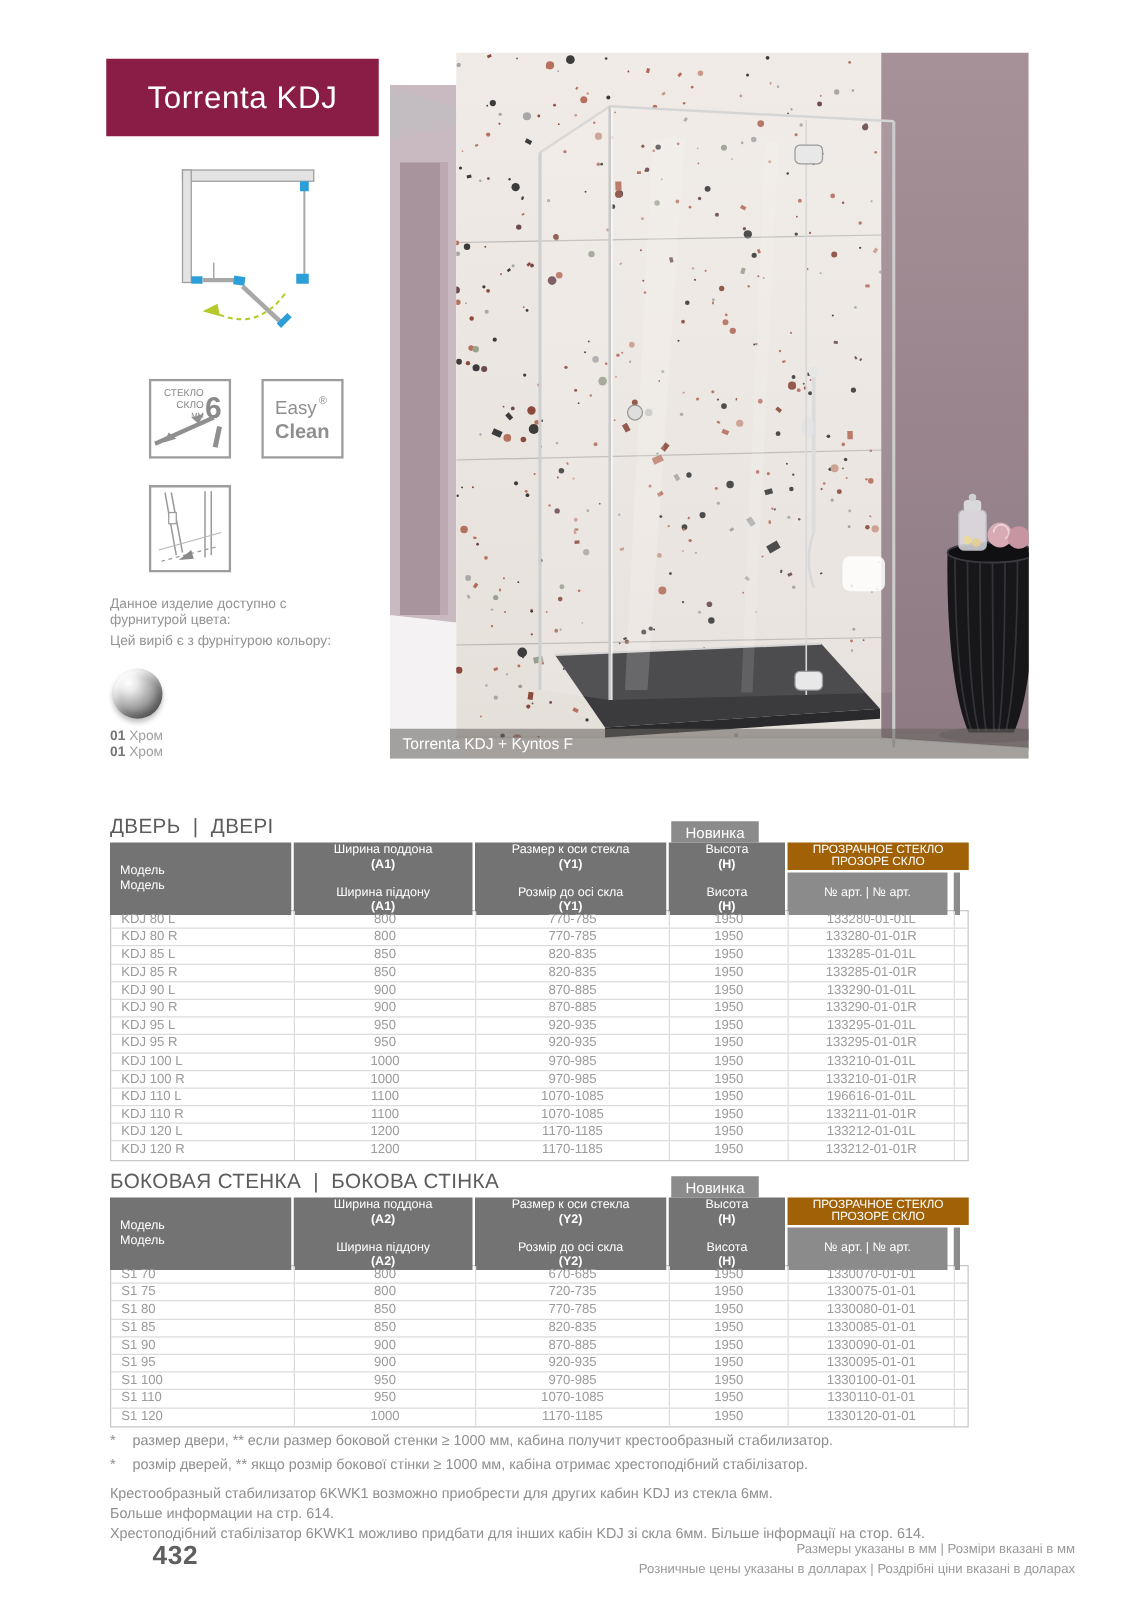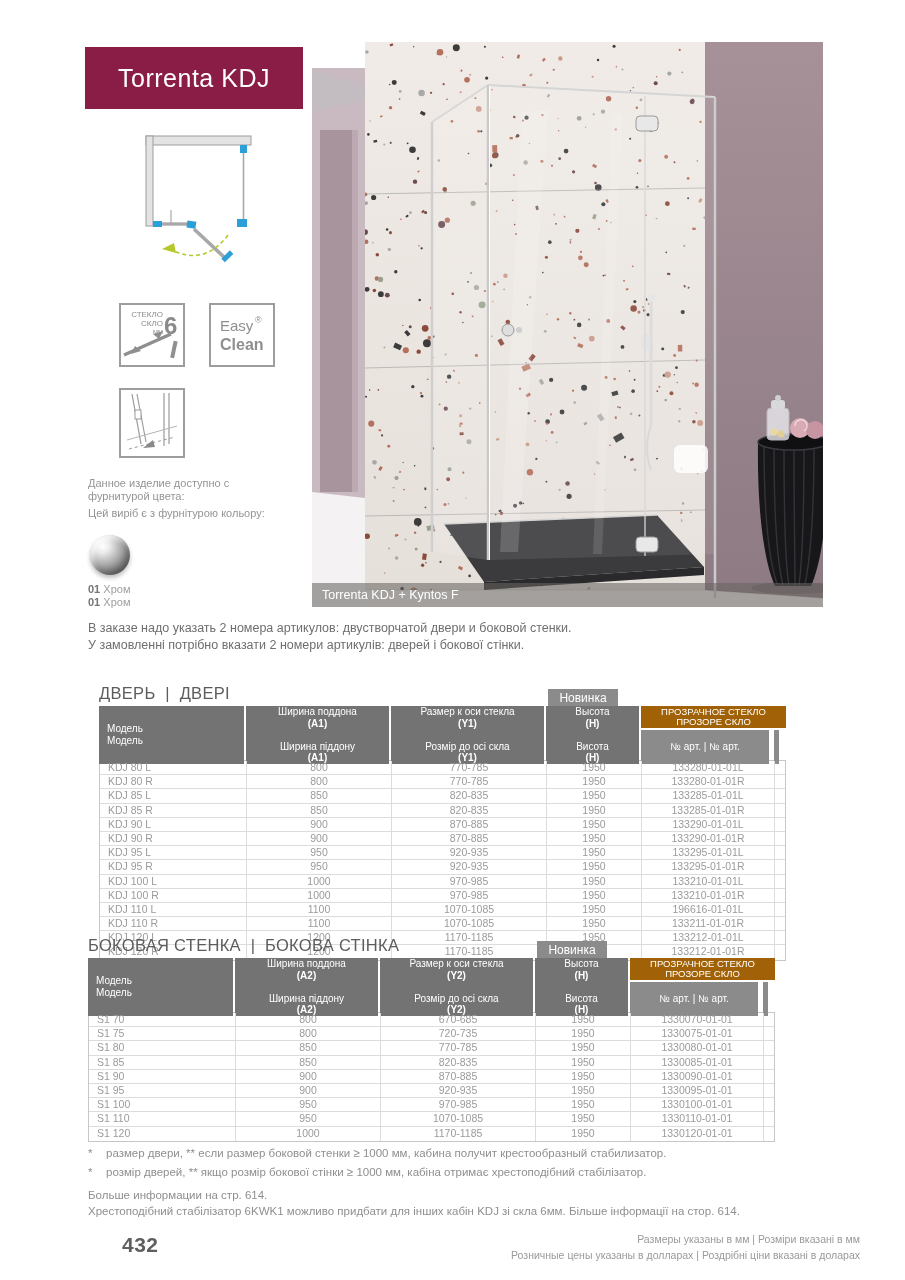--- a/index.html
+++ b/index.html
@@ -671,26 +671,22 @@
       <circle cx="469" cy="392" r="3.5" fill="#e3cf96"></circle>
       <circle cx="488" cy="386" r="10" fill="#d8aab4"></circle>
       <circle cx="503" cy="388" r="9" fill="#c795a2"></circle>
       <path d="M483,384 a6,6 0 1,1 9,5" stroke="rgba(255,255,255,0.5)" stroke-width="1.5" fill="none"></path>
 
       <rect x="0" y="541" width="511" height="24" fill="rgba(105,101,99,0.58)"></rect>
       <text x="10" y="557" font-size="12.5" fill="#ffffff">Torrenta KDJ + Kyntos F</text>
     </g>
   </svg>
 
-  <div id="intro" class="abs">
-    <div>В заказе надо указать 2 номера артикулов: двустворчатой двери и боковой стенки.</div>
-    <div>У замовленні потрібно вказати 2 номери артикулів: дверей і бокової стінки.</div>
-  </div>
-
-  <div class="section" style="top:684px;margin-left:11px;">
+
+  <div class="section" style="top:652px;">
     <div class="sec-title">ДВЕРЬ  |  ДВЕРІ</div>
     <div class="badge">Новинка</div>
     <div class="t-wrap">
       <div class="t-head">
         <div class="h-cell model">Модель<br>Модель</div>
         <div class="h-cell">Ширина поддона<br><b>(A1)</b><br>Ширина піддону<br><b>(A1)</b></div>
         <div class="h-cell">Размер к оси стекла<br><b>(Y1)</b><br>Розмір до осі скла<br><b>(Y1)</b></div>
         <div class="h-cell">Высота<br><b>(H)</b><br>Висота<br><b>(H)</b></div>
         <div class="h-glass">
           <div class="h-glass-top">ПРОЗРАЧНОЕ СТЕКЛО<br>ПРОЗОРЕ СКЛО</div>
@@ -914,20 +910,21 @@
   <div id="footnotes" class="abs">
     <div class="fn-star">
       <span class="mk">*</span>
       <span>размер двери, ** если размер боковой стенки ≥ 1000 мм, кабина получит крестообразный стабилизатор.</span>
     </div>
     <div class="fn-star">
       <span class="mk">*</span>
       <span>розмір дверей, ** якщо розмір бокової стінки ≥ 1000 мм, кабіна отримає хрестоподібний стабілізатор.</span>
     </div>
     <div id="fn-info-block">
+      <div class="fn-info">Крестообразный стабилизатор 6KWK1 возможно приобрести для других кабин KDJ из стекла 6мм.</div>
       <div class="fn-info">Больше информации на стр. 614.</div>
       <div class="fn-info">Хрестоподібний стабілізатор 6KWK1 можливо придбати для інших кабін KDJ зі скла 6мм. Більше інформації на стор. 614.</div>
     </div>
   </div>
 
   <div id="page-number" class="abs">432</div>
   <div id="footer-notes" class="abs">
     <div>Размеры указаны в мм  |  Розміри вказані в мм</div>
     <div>Розничные цены указаны в долларах  |  Роздрібні ціни вказані в доларах</div>
   </div>

